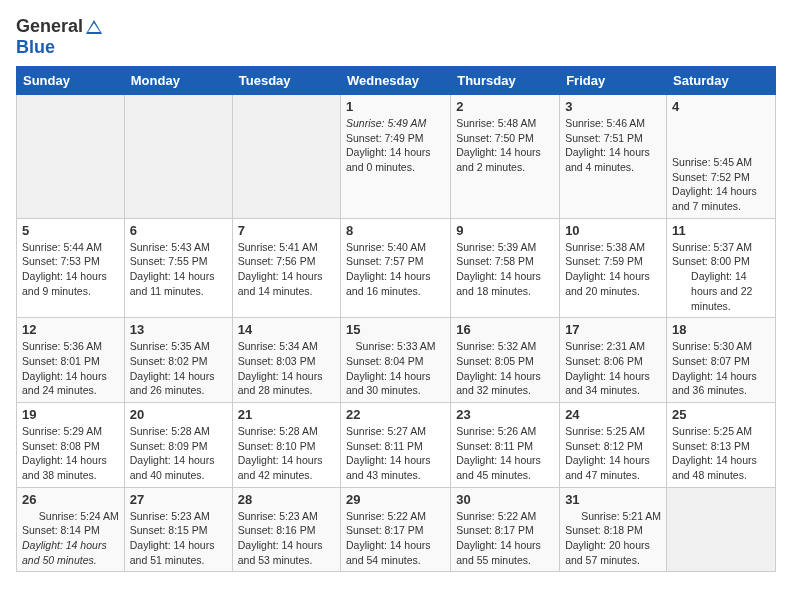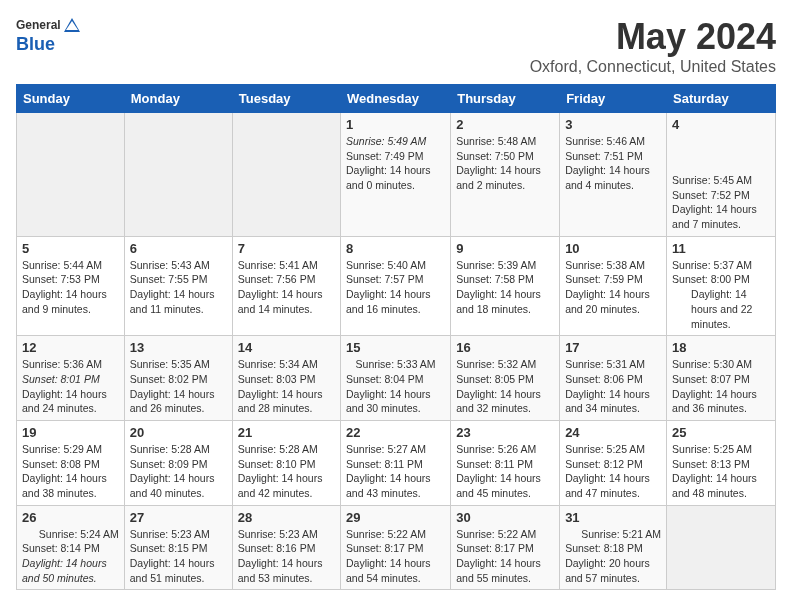--- a/index.html
+++ b/index.html
@@ -15,21 +15,21 @@
       justify-content: space-between;
       align-items: flex-start;
       margin-bottom: 8px;
     }
     .logo {
       display: flex;
       flex-direction: column;
       align-items: flex-start;
     }
     .logo-text-general {
-      font-size: 12px;
+      font-size: 18px;
       font-weight: bold;
       color: #333;
     }
     .logo-text-blue {
       font-size: 18px;
       font-weight: bold;
       color: #1a5fb4;
     }
     .logo-icon {
       display: inline-block;
@@ -103,24 +103,20 @@
     <div class="logo-row">
       <span class="logo-text-general">General</span>
 
       <svg class="logo-icon" viewBox="0 0 18 18">
         <polygon points="9,2 17,16 1,16" fill="#1a5fb4"></polygon>
         <polygon points="9,5 15,14 3,14" fill="white"></polygon>
       </svg>
     </div>
     <span class="logo-text-blue">Blue</span>
   </div>
-  <div class="title-area">
-    <div class="month-title">May 2024</div>
-    <div class="location-title">Oxford, Connecticut, United States</div>
-  </div>
 </div>
 
 <table>
   <thead>
     <tr>
     <th>Sunday</th>
         <th>Monday</th>
         <th>Tuesday</th>
         <th>Wednesday</th>
         <th>Thursday</th>
@@ -199,21 +195,21 @@
           <span class="day-num">11</span>
           <span class="cell-text" style="display: block;">Sunrise: 5:37 AM</span>
           <span class="cell-text" style="display: block;">Sunset: 8:00 PM</span>
           <span class="cell-text" style="display: block; margin-left: 19px;">Daylight: 14 hours and 22 minutes.</span>
         </td>
       </tr>
       <tr>
         <td>
           <span class="day-num">12</span>
           <span class="cell-text" style="display: block;">Sunrise: 5:36 AM</span>
-          <span class="cell-text" style="display: block; font-style: italic;">Sunset: 8:01 PM</span>
+          <span class="cell-text" style="display: block;">Sunset: 8:01 PM</span>
           <span class="cell-text" style="display: block;">Daylight: 14 hours and 24 minutes.</span>
         </td>
         <td>
           <span class="day-num">13</span>
           <span class="cell-text" style="display: block;">Sunrise: 5:35 AM</span>
           <span class="cell-text" style="display: block;">Sunset: 8:02 PM</span>
           <span class="cell-text" style="display: block;">Daylight: 14 hours and 26 minutes.</span>
         </td>
         <td>
           <span class="day-num">14</span>
@@ -228,21 +224,21 @@
           <span class="cell-text" style="display: block;">Daylight: 14 hours and 30 minutes.</span>
         </td>
         <td>
           <span class="day-num">16</span>
           <span class="cell-text" style="display: block;">Sunrise: 5:32 AM</span>
           <span class="cell-text" style="display: block;">Sunset: 8:05 PM</span>
           <span class="cell-text" style="display: block;">Daylight: 14 hours and 32 minutes.</span>
         </td>
         <td>
           <span class="day-num">17</span>
-          <span class="cell-text" style="display: block;">Sunrise: 5:31 AM</span>
+          <span class="cell-text" style="display: block;">Sunrise: 2:31 AM</span>
           <span class="cell-text" style="display: block;">Sunset: 8:06 PM</span>
           <span class="cell-text" style="display: block;">Daylight: 14 hours and 34 minutes.</span>
         </td>
         <td>
           <span class="day-num">18</span>
           <span class="cell-text" style="display: block;">Sunrise: 5:30 AM</span>
           <span class="cell-text" style="display: block;">Sunset: 8:07 PM</span>
           <span class="cell-text" style="display: block;">Daylight: 14 hours and 36 minutes.</span>
         </td>
       </tr>

